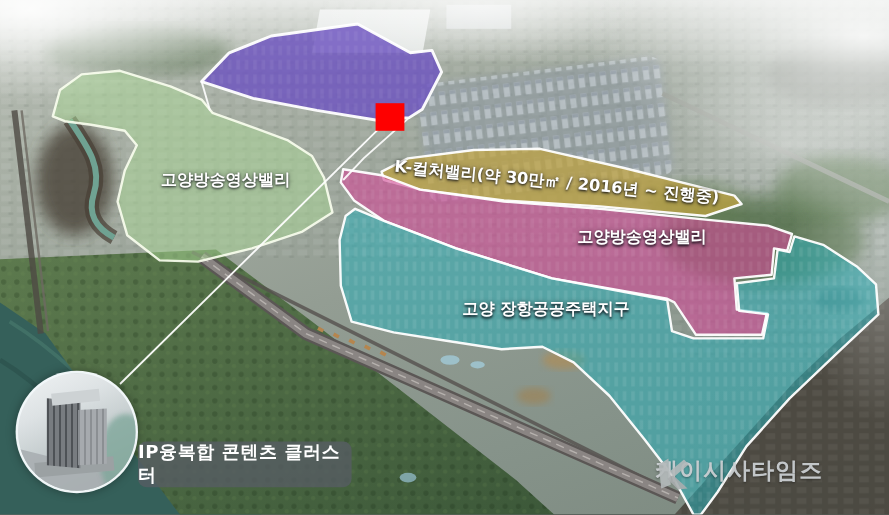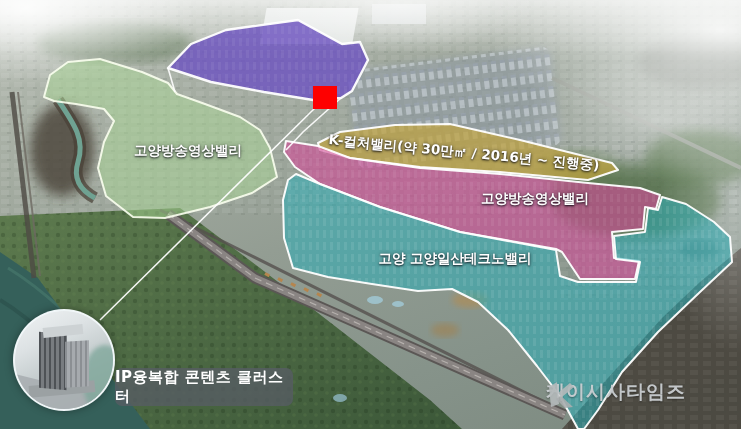--- a/index.html
+++ b/index.html
@@ -171,21 +171,21 @@
   <div class="zlabel" id="lbl-techno">
     <div>고양방송영상밸리</div>
   </div>
   <div class="zlabel" id="lbl-kculture">
     <div>K-컬처밸리(약 30만㎡ / 2016년 ~ 진행중)</div>
   </div>
   <div class="zlabel" id="lbl-broadcast">
     <div>고양방송영상밸리</div>
   </div>
   <div class="zlabel" id="lbl-janghang">
-    <div>고양 고양일산테크노밸리</div>
+    <div>고양 장항공공주택지구</div>
   </div>
 
   <div id="inset-circle">
     <div class="g-road"></div>
     <div class="g-water"></div>
     <div class="b-base"></div>
     <div class="b-main"></div>
     <div class="b-right"></div>
     <div class="b-top"></div>
   </div>

